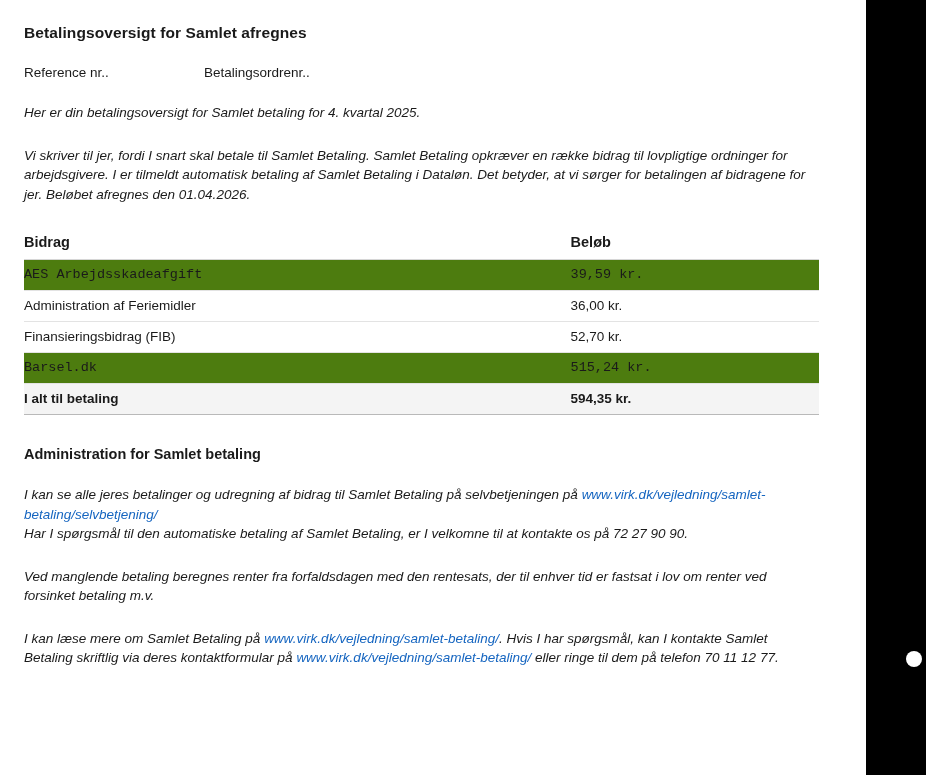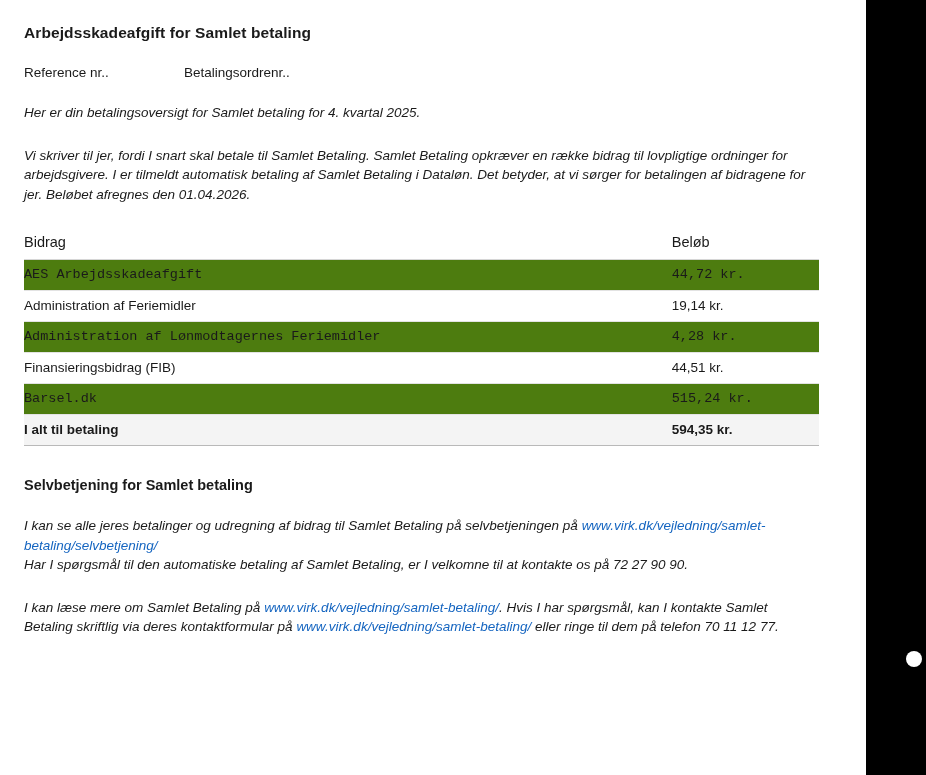--- a/index.html
+++ b/index.html
@@ -45,20 +45,21 @@
   h1.doc-title {
     font-size: 15.5px;
     font-weight: bold;
     margin: 12px 0 0 0;
     letter-spacing: 0.1px;
   }
   .ref-row {
     margin-top: 23px;
     font-size: 13.5px;
     display: flex;
+    gap: 20px;
   }
   .ref-row .ref-label {
     width: 160px;
   }
   p.para {
     font-size: 13.5px;
     line-height: 19.5px;
     margin: 23px 0 0 0;
     max-width: 790px;
     font-style: italic;
@@ -67,21 +68,21 @@
     margin-top: 26px;
     width: 795px;
   }
   .tbl {
     width: 100%;
     border-collapse: collapse;
     font-size: 13.5px;
   }
   .tbl th {
     text-align: left;
-    font-weight: normal;
+    font-weight: bold;
     font-size: 14.5px;
     padding: 4px 0 9px 0;
     border-bottom: 1px solid #d6d6d6;
   }
   .tbl th.amt, .tbl td.amt {
     text-align: left;
   }
   .tbl td {
     padding: 7px 0 8px 0;
     border-bottom: 1px solid #e3e3e3;
@@ -112,21 +113,21 @@
   }
   .block-gap {
     margin-top: 22px;
   }
 </style>
 </head>
 <body>
 
 <div class="page">
 
-  <h1 class="doc-title">Arbejdsskadeafgift for Samlet betaling</h1>
+  <h1 class="doc-title">Betalingsoversigt for Samlet afregnes</h1>
 
   <div class="ref-row">
     <span class="ref-label">Reference nr..</span>
     <span>Betalingsordrenr..</span>
   </div>
 
   <p class="para">Her er din betalingsoversigt for Samlet betaling for 4. kvartal 2025.</p>
 
   <p class="para">Vi skriver til jer, fordi I snart skal betale til Samlet Betaling. Samlet Betaling opkræver en række bidrag til lovpligtige ordninger for arbejdsgivere. I er tilmeldt automatisk betaling af Samlet Betaling i Dataløn. Det betyder, at vi sørger for betalingen af bidragene for jer. Beløbet afregnes den 01.04.2026.</p>
 
@@ -134,53 +135,50 @@
     <table class="tbl">
       <thead>
         <tr>
           <th>Bidrag</th>
           <th class="amt">Beløb</th>
         </tr>
       </thead>
       <tbody>
         <tr class="zebra">
           <td>AES Arbejdsskadeafgift</td>
-          <td class="amt">44,72 kr.</td>
+          <td class="amt">39,59 kr.</td>
         </tr>
         <tr>
           <td>Administration af Feriemidler</td>
-          <td class="amt">19,14 kr.</td>
-        </tr>
-        <tr class="zebra">
-          <td>Administration af Lønmodtagernes Feriemidler</td>
-          <td class="amt">4,28 kr.</td>
+          <td class="amt">36,00 kr.</td>
         </tr>
         <tr>
           <td>Finansieringsbidrag (FIB)</td>
-          <td class="amt">44,51 kr.</td>
+          <td class="amt">52,70 kr.</td>
         </tr>
         <tr class="zebra">
           <td>Barsel.dk</td>
           <td class="amt">515,24 kr.</td>
         </tr>
         <tr class="total">
           <td>I alt til betaling</td>
           <td class="amt">594,35 kr.</td>
         </tr>
       </tbody>
     </table>
   </div>
 
-  <h2 class="section">Selvbetjening for Samlet betaling</h2>
+  <h2 class="section">Administration for Samlet betaling</h2>
 
   <p class="para tight">
     <span>I kan se alle jeres betalinger og udregning af bidrag til Samlet Betaling på selvbetjeningen på </span><a class="link" href="#">www.virk.dk/vejledning/samlet-betaling/selvbetjening/</a><br>
     <span>Har I spørgsmål til den automatiske betaling af Samlet Betaling, er I velkomne til at kontakte os på 72 27 90 90.</span>
   </p>
 
+  <p class="para block-gap">Ved manglende betaling beregnes renter fra forfaldsdagen med den rentesats, der til enhver tid er fastsat i lov om renter ved forsinket betaling m.v.</p>
 
 
   <p class="para tight">
     <span>I kan læse mere om Samlet Betaling på </span><a class="link" href="#">www.virk.dk/vejledning/samlet-betaling/</a><span>. Hvis I har spørgsmål, kan I kontakte Samlet Betaling skriftlig via deres kontaktformular på </span><a class="link" href="#">www.virk.dk/vejledning/samlet-betaling/</a><span> eller ringe til dem på telefon 70 11 12 77.</span>
   </p>
 
 </div>
 
 <div class="right-rail"></div>
 <div class="rail-dot"></div>

